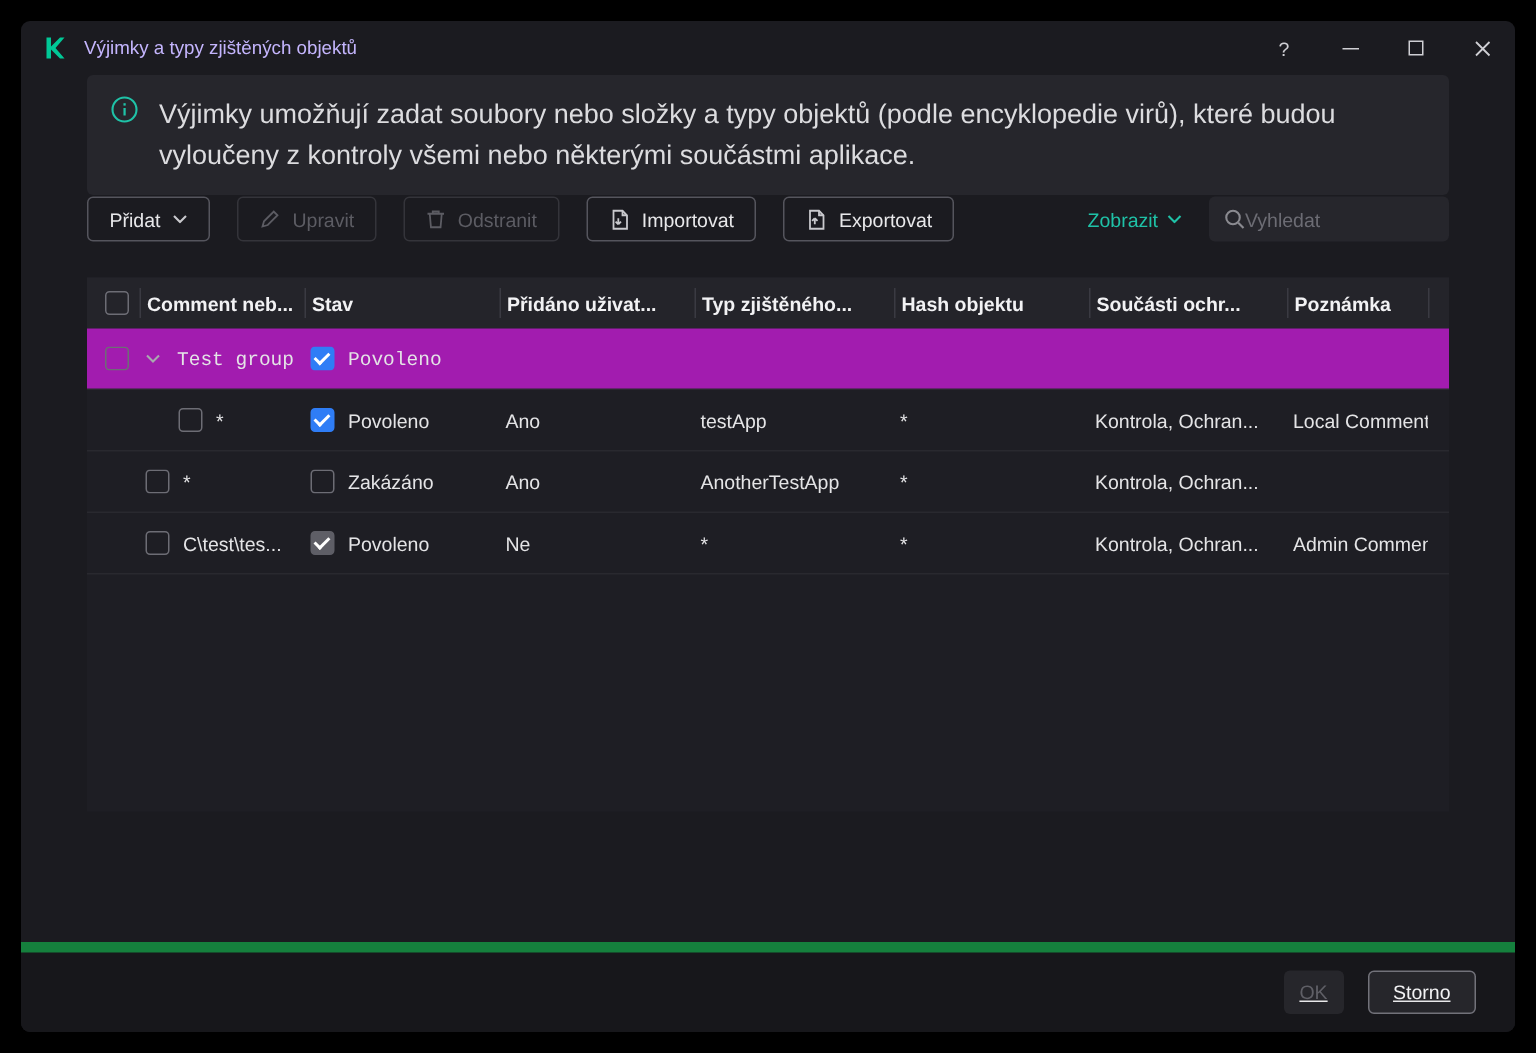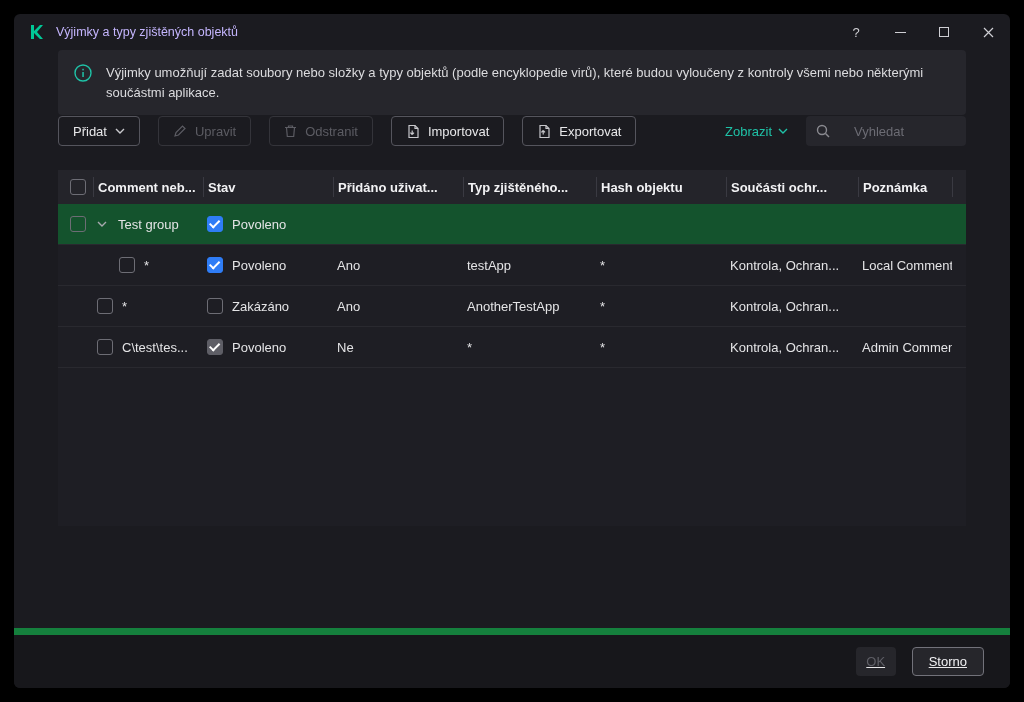--- a/index.html
+++ b/index.html
@@ -16,44 +16,44 @@
   .win-controls { margin-left:auto; display:flex; align-items:center; gap:28px; }
   .win-btn { background:none; border:none; color:#cfcfd4; font-size:13px; cursor:pointer;
     width:16px; height:16px; display:flex; align-items:center; justify-content:center; font-family:inherit; }
   .max-glyph { width:10px; height:10px; border:1px solid #cfcfd4; display:inline-block; }
   .min-glyph { width:11px; height:1px; background:#cfcfd4; display:inline-block; }
   
   .page-title { font-size:17px; font-weight:bold; color:#ffffff; margin:16px 44px 14px; flex:none; }
   
   .banner { margin:0 44px; background:#26262c; border-radius:4px; padding:13px 16px;
     display:flex; gap:14px; align-items:flex-start; flex:none; }
-  .banner p { font-size:13px; line-height:1.5; color:#dcdcdf; max-width:850px; }
+  .banner p { font-size:18px; line-height:1.5; color:#dcdcdf; max-width:850px; }
   .info-ic { flex:none; margin-top:1px; }
   
   .toolbar { margin:1px 44px 0; display:flex; align-items:center; gap:18px; flex:none; }
   .tbtn { height:30px; padding:0 14px; border:1px solid #55555d; border-radius:4px; background:transparent;
     color:#e8e8ea; font-size:13px; display:inline-flex; align-items:center; gap:8px; cursor:pointer; font-family:inherit; }
   .tbtn.disabled { color:#5c5c63; border-color:#34343a; cursor:default; }
   .tbtn.disabled svg { stroke:#5c5c63; }
   .show-link { margin-left:auto; display:inline-flex; align-items:center; gap:6px;
     color:#1fc2a7; font-size:13px; background:none; border:none; cursor:pointer; font-family:inherit; }
   .search { width:160px; height:30px; background:#26262c; border-radius:4px;
-    display:flex; align-items:center; padding:0 10px; gap:24px; }
+    display:flex; align-items:center; padding:0 10px; gap:0; }
   .search input { flex:1; min-width:0; background:transparent; border:none; outline:none;
     color:#e8e8ea; font-size:13px; font-family:inherit; }
   .search input::placeholder { color:#6c6c74; }
   
   .table { margin:24px 44px 0; height:356px; background:#1e1e24; flex:none; display:flex; flex-direction:column; }
   .grid { display:grid; grid-template-columns:35px 110px 130px 130px 133px 130px 132px 1fr 14px; align-items:center; }
   .thead { height:34px; background:#24242a; font-weight:bold; font-size:13px; color:#f2f2f4; flex:none; }
   .thead .cell { border-left:1px solid #3a3a42; height:20px; display:flex; align-items:center; }
   .thead .cell:first-child { border-left:none; justify-content:center; }
   .cell { padding-left:4px; overflow:hidden; white-space:nowrap; }
   .trow { height:41px; border-bottom:1px solid #29292f; font-size:13px; color:#e4e4e6; flex:none; }
-  .trow.group { background:#14532d; }
+  .trow.group { background:#a21caf;font-family:Liberation Mono, monospace; }
   .cb { width:16px; height:16px; border:1.5px solid #6d6d75; border-radius:3px; flex:none;
     display:inline-flex; align-items:center; justify-content:center; cursor:pointer; background:transparent; }
   .cb.checked { background:#2f7df6; border-color:#2f7df6; }
   .cb.locked { background:#5e5e66; border-color:#5e5e66; }
   .cb.checked::after, .cb.locked::after { content:""; width:8px; height:4px; border-left:2px solid #fff;
     border-bottom:2px solid #fff; transform:rotate(-45deg) translate(0.5px,-1px); }
   .flexcell { display:flex; align-items:center; gap:9px; }
   .lvl2 { padding-left:26px; }
   .lvl1 { padding-left:4px; }
   .chev { display:inline-flex; margin-right:2px; }

